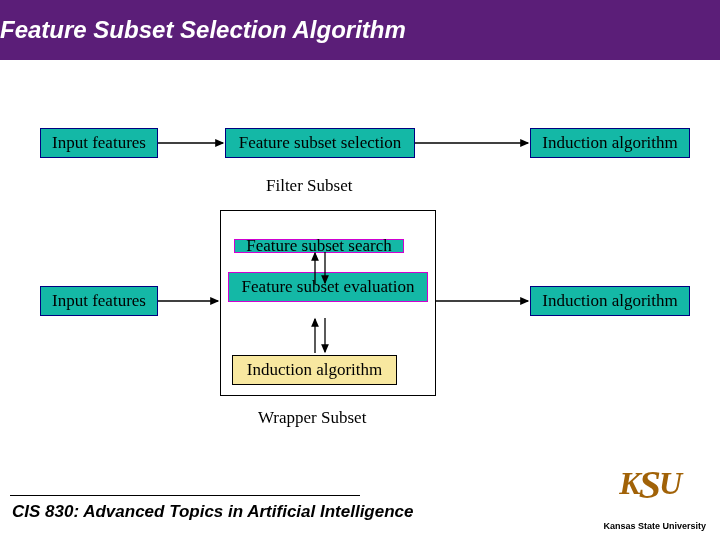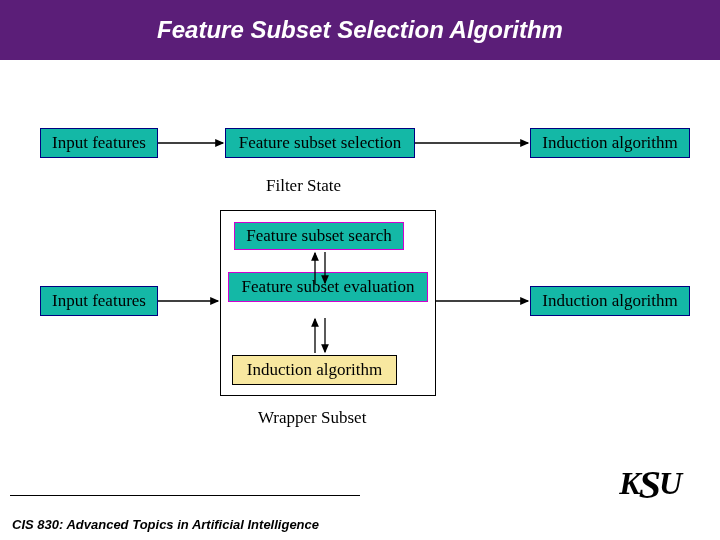--- a/index.html
+++ b/index.html
@@ -10,21 +10,20 @@
     font-family: Arial, sans-serif;
     position: relative;
     overflow: hidden;
   }
   .title-bar {
     width: 100%;
     height: 60px;
     background: #5b1e78;
     display: flex;
     align-items: center;
-    justify-content: center;
   }
   .title-text {
     color: #fff;
     font-size: 24px;
     font-weight: bold;
     font-style: italic;
   }
   .box {
     position: absolute;
     background: #14b8a6;
@@ -52,22 +51,22 @@
     position: absolute;
     top: 0;
     left: 0;
     width: 720px;
     height: 540px;
     pointer-events: none;
   }
   .footer-left {
     position: absolute;
     left: 12px;
-    bottom: 8px;
-    font-size: 13px;
+    bottom: 18px;
+    font-size: 17px;
     font-weight: bold;
     font-style: italic;
   }
   .footer-line {
     position: absolute;
     left: 10px;
     bottom: 44px;
     width: 350px;
     height: 1px;
     background: #000;
@@ -82,46 +81,46 @@
   }
   .footer-right .uni { font-weight: bold; }
   .ksu-logo {
     position: absolute;
     right: 40px;
     bottom: 32px;
     font-family: 'Georgia', serif;
     font-size: 32px;
     font-weight: bold;
     font-style: italic;
-    color: #000000;
+    color: #a16207;
     letter-spacing: -2px;
   }
   .ksu-logo .s { font-size: 40px; vertical-align: -4px; }
 </style>
 </head>
 <body>
 
 <div class="title-bar">
   <div class="title-text">Feature Subset Selection Algorithm</div>
 </div>
 
 <div class="box b-navy" style="left:40px; top:128px; width:118px; height:30px;">
   <span>Input features</span>
 </div>
 <div class="box b-navy" style="left:225px; top:128px; width:190px; height:30px;">
   <span>Feature subset selection</span>
 </div>
 <div class="box b-navy" style="left:530px; top:128px; width:160px; height:30px;">
   <span>Induction algorithm</span>
 </div>
-<div class="label" style="left:266px; top:176px;">Filter State</div>
+<div class="label" style="left:266px; top:176px;">Filter Subset</div>
 
 <div class="wrapper-box" style="left:220px; top:210px; width:216px; height:186px;"></div>
 
-<div class="box b-magenta" style="left:234px; top:222px; width:170px; height:28px;">
+<div class="box b-magenta" style="left:234px; top:239px; width:170px; height:14px;">
   <span>Feature subset search</span>
 </div>
 
 <div class="box b-navy" style="left:40px; top:286px; width:118px; height:30px;">
   <span>Input features</span>
 </div>
 
 <div class="box b-magenta" style="left:228px; top:272px; width:200px; height:30px;">
   <span>Feature subset evaluation</span>
 </div>
@@ -154,13 +153,14 @@
 
   <line x1="315" y1="353" x2="315" y2="319" stroke="#000" stroke-width="1.3" marker-end="url(#ah)"></line>
   <line x1="325" y1="318" x2="325" y2="352" stroke="#000" stroke-width="1.3" marker-end="url(#ah)"></line>
 </svg>
 
 <div class="footer-line"></div>
 <div class="footer-left">CIS 830: Advanced Topics in Artificial Intelligence</div>
 
 <div class="ksu-logo">K<span class="s">S</span>U</div>
 <div class="footer-right">
+  <div class="uni">Kansas State University</div>
 </div>
 
 </body></html>

